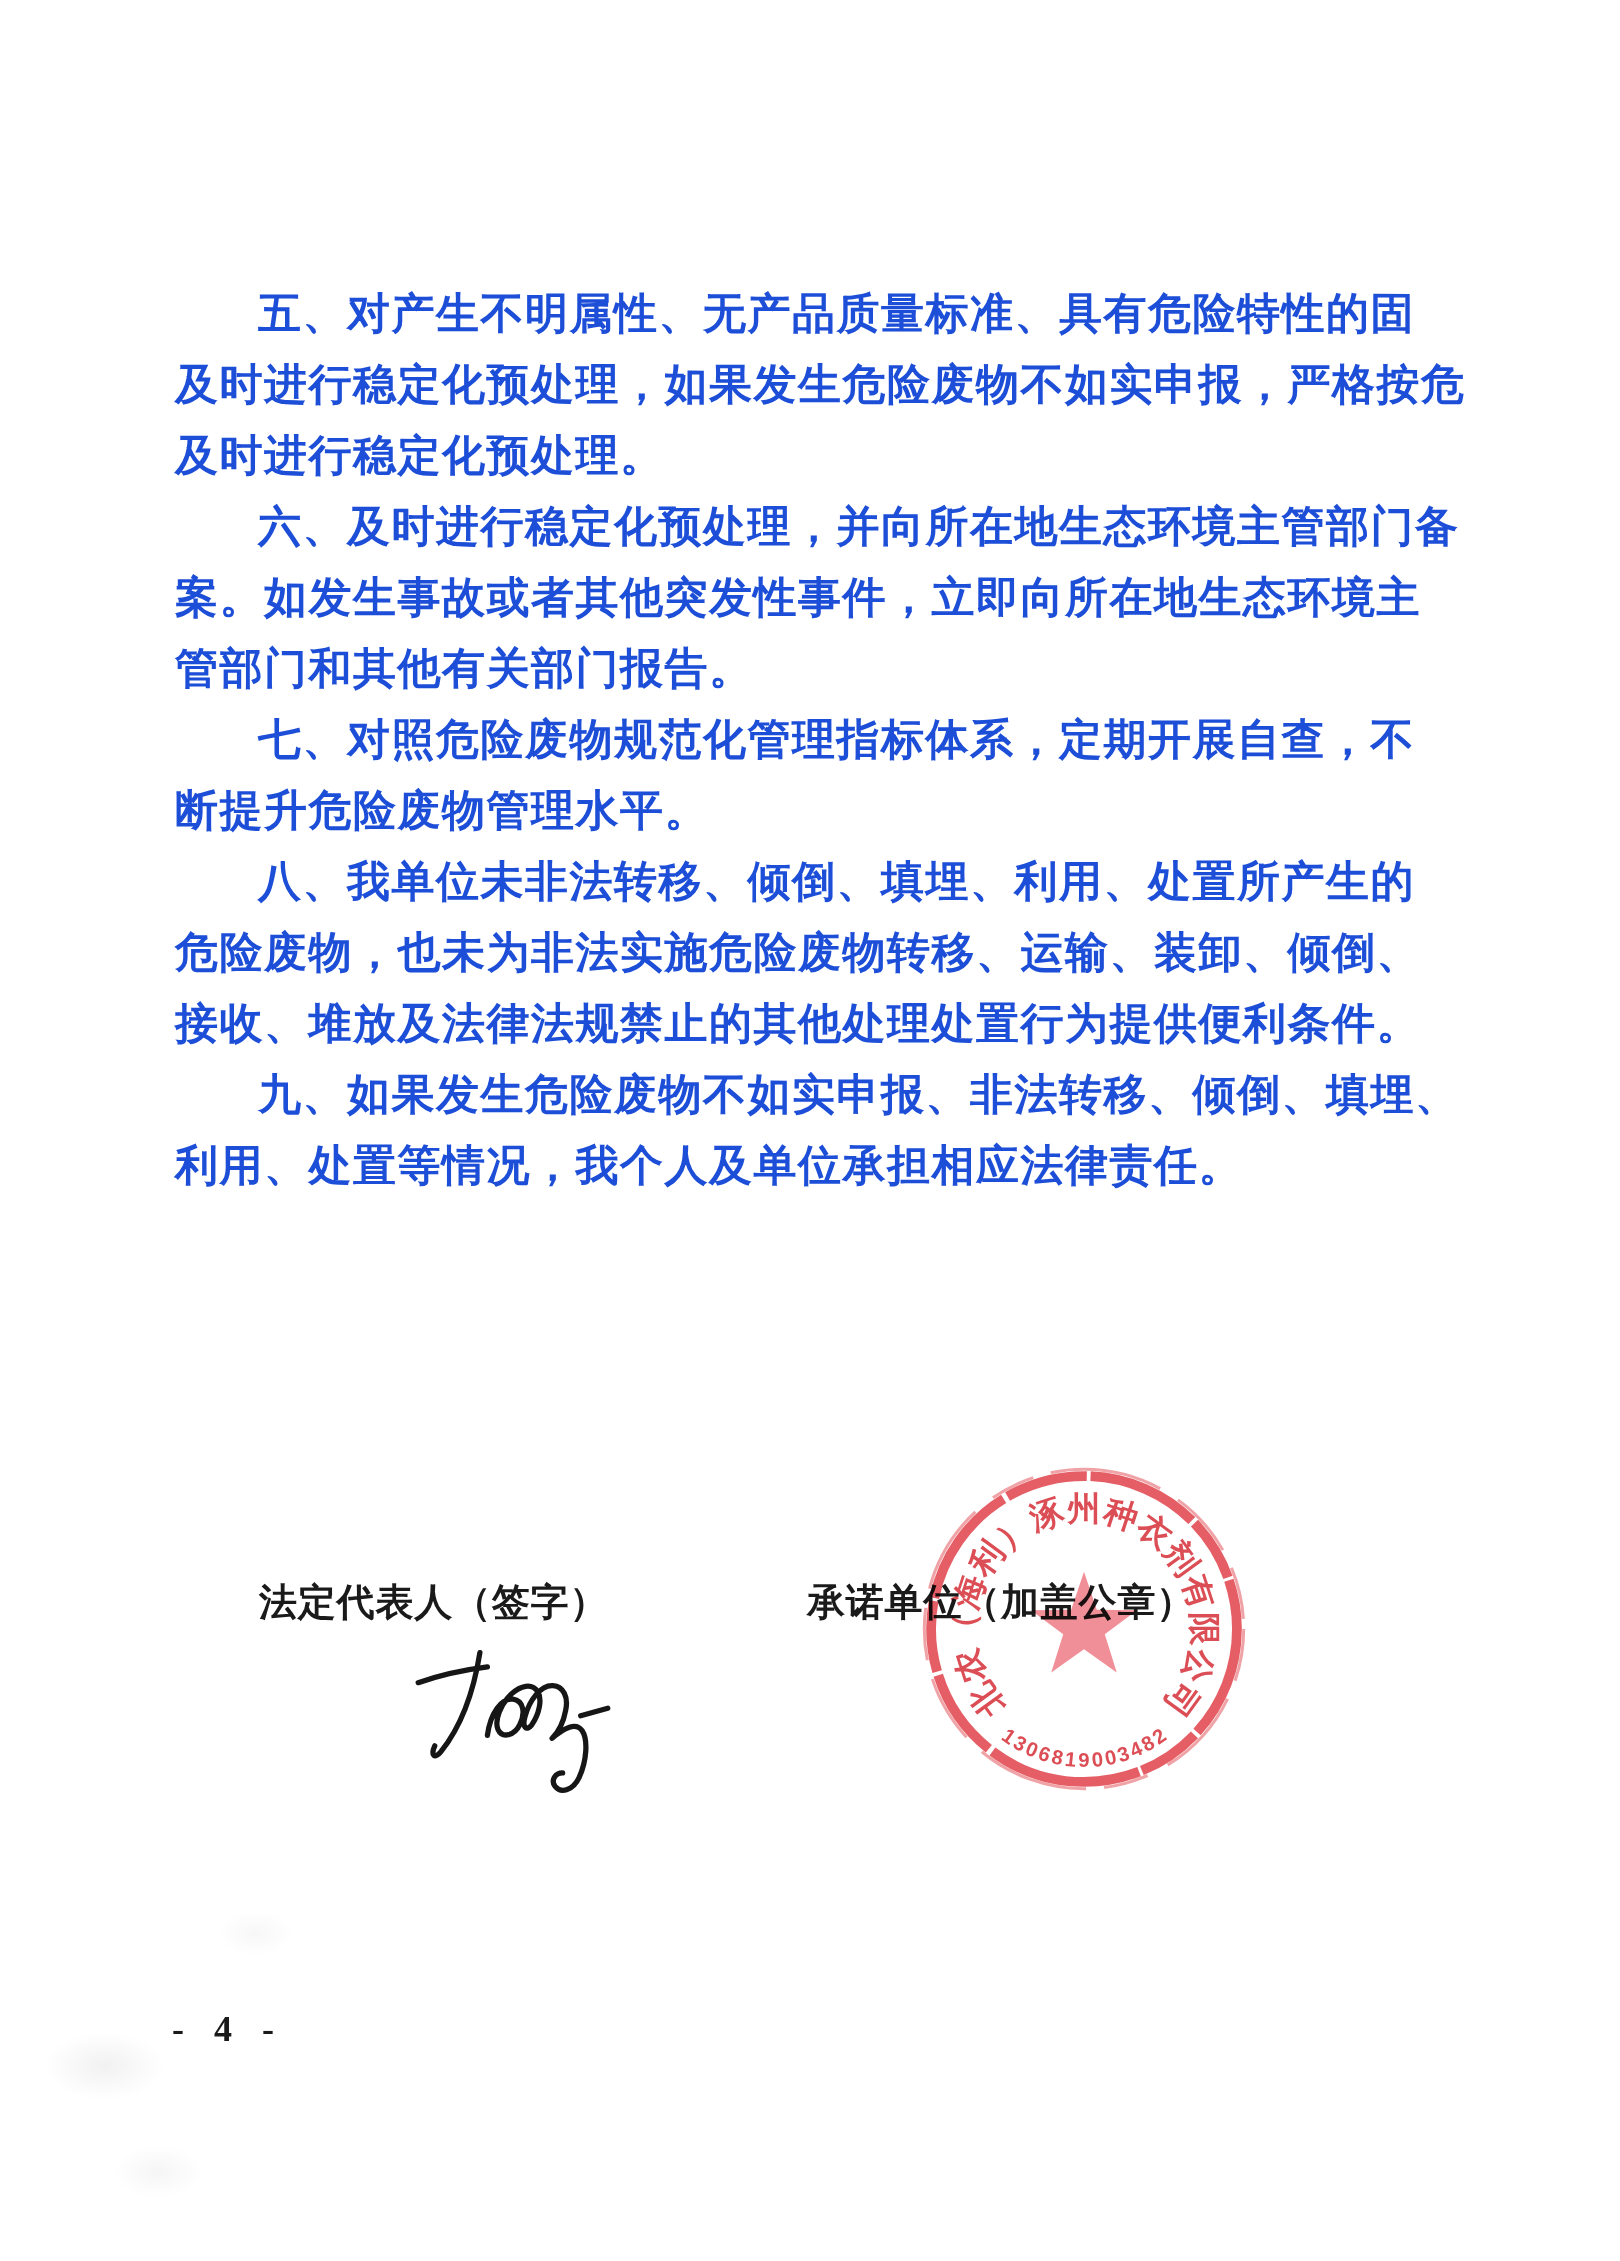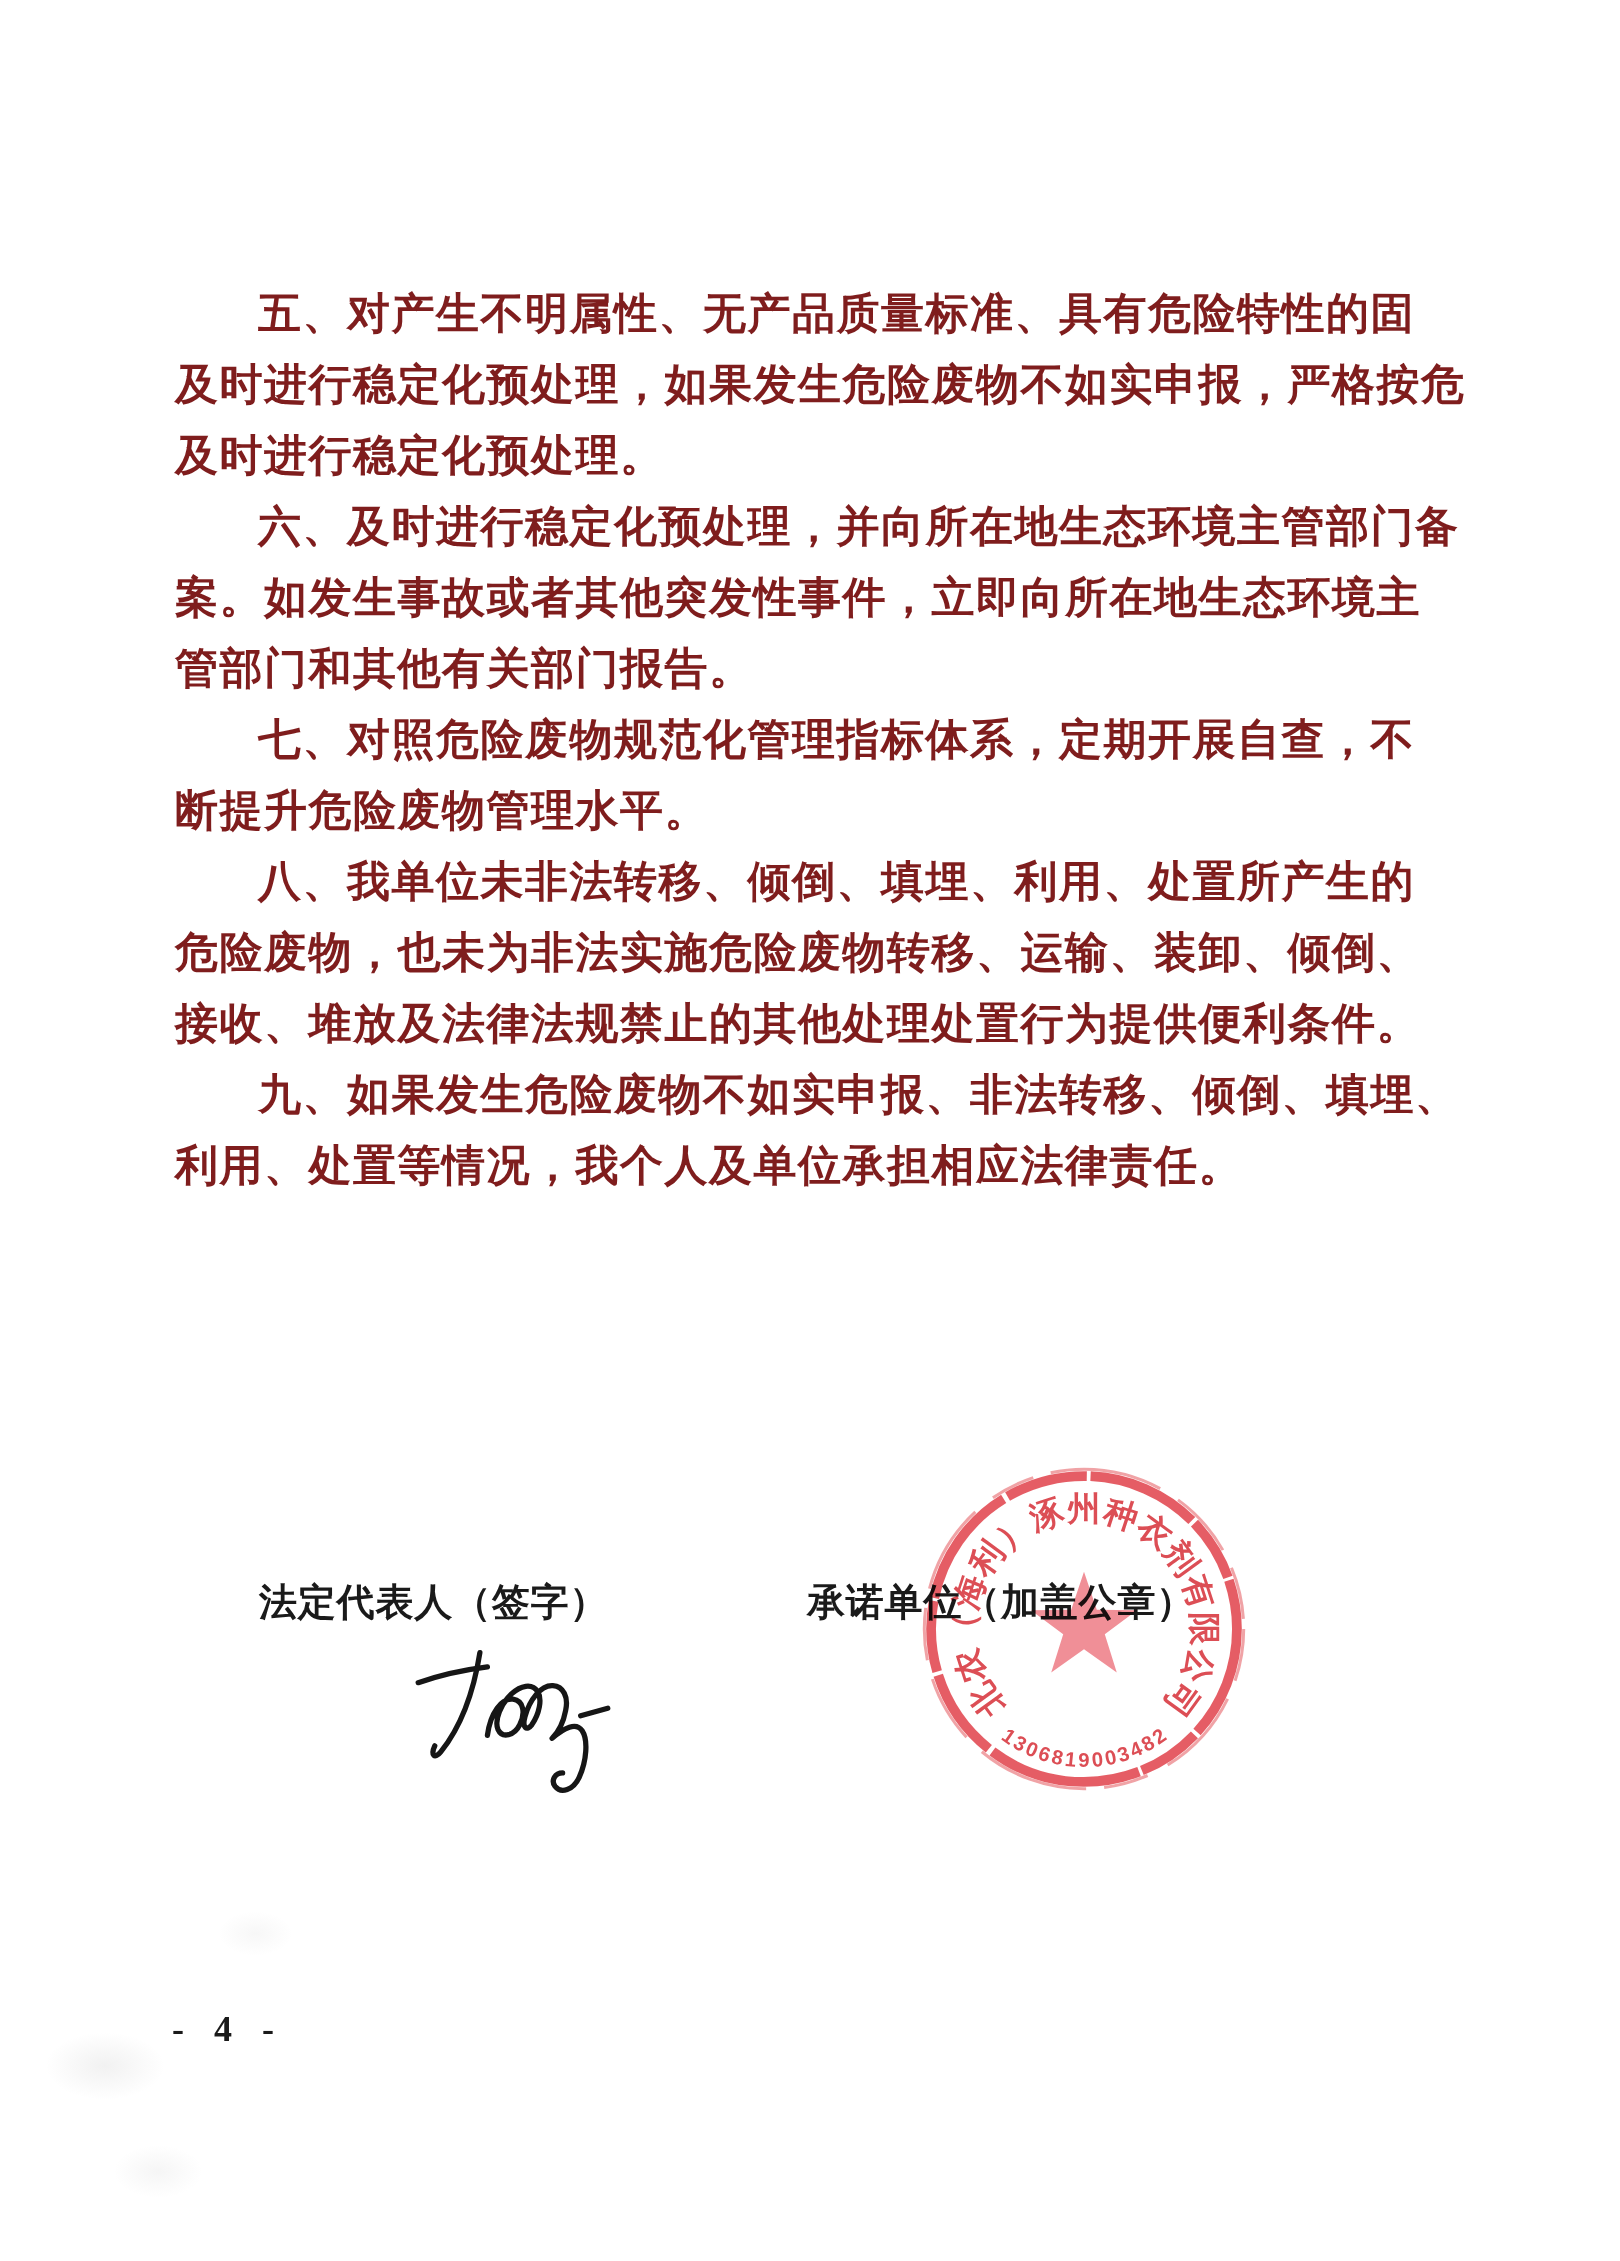--- a/index.html
+++ b/index.html
@@ -20,21 +20,21 @@
   .smudge.s3{left:218px;top:1911px;width:75px;height:45px;
     background:radial-gradient(ellipse at center,rgba(120,120,120,.06),rgba(120,120,120,0) 70%);}
 
   
   .doc-body{
     position:absolute;
     left:175px;top:278px;width:1297px;
     font-size:43px;line-height:71px;
     font-weight:600;
     letter-spacing:1.5px;
-    color:#7f1d1d;
+    color:#1d4ed8;
   }
   .doc-body p{margin:0;padding:0;white-space:nowrap;}
   .doc-body p.indent{padding-left:83px;}
 
   
   .label{
     position:absolute;
     font-size:38px;font-weight:700;color:#1a1a1a;
     white-space:nowrap;letter-spacing:0.8px;
   }

